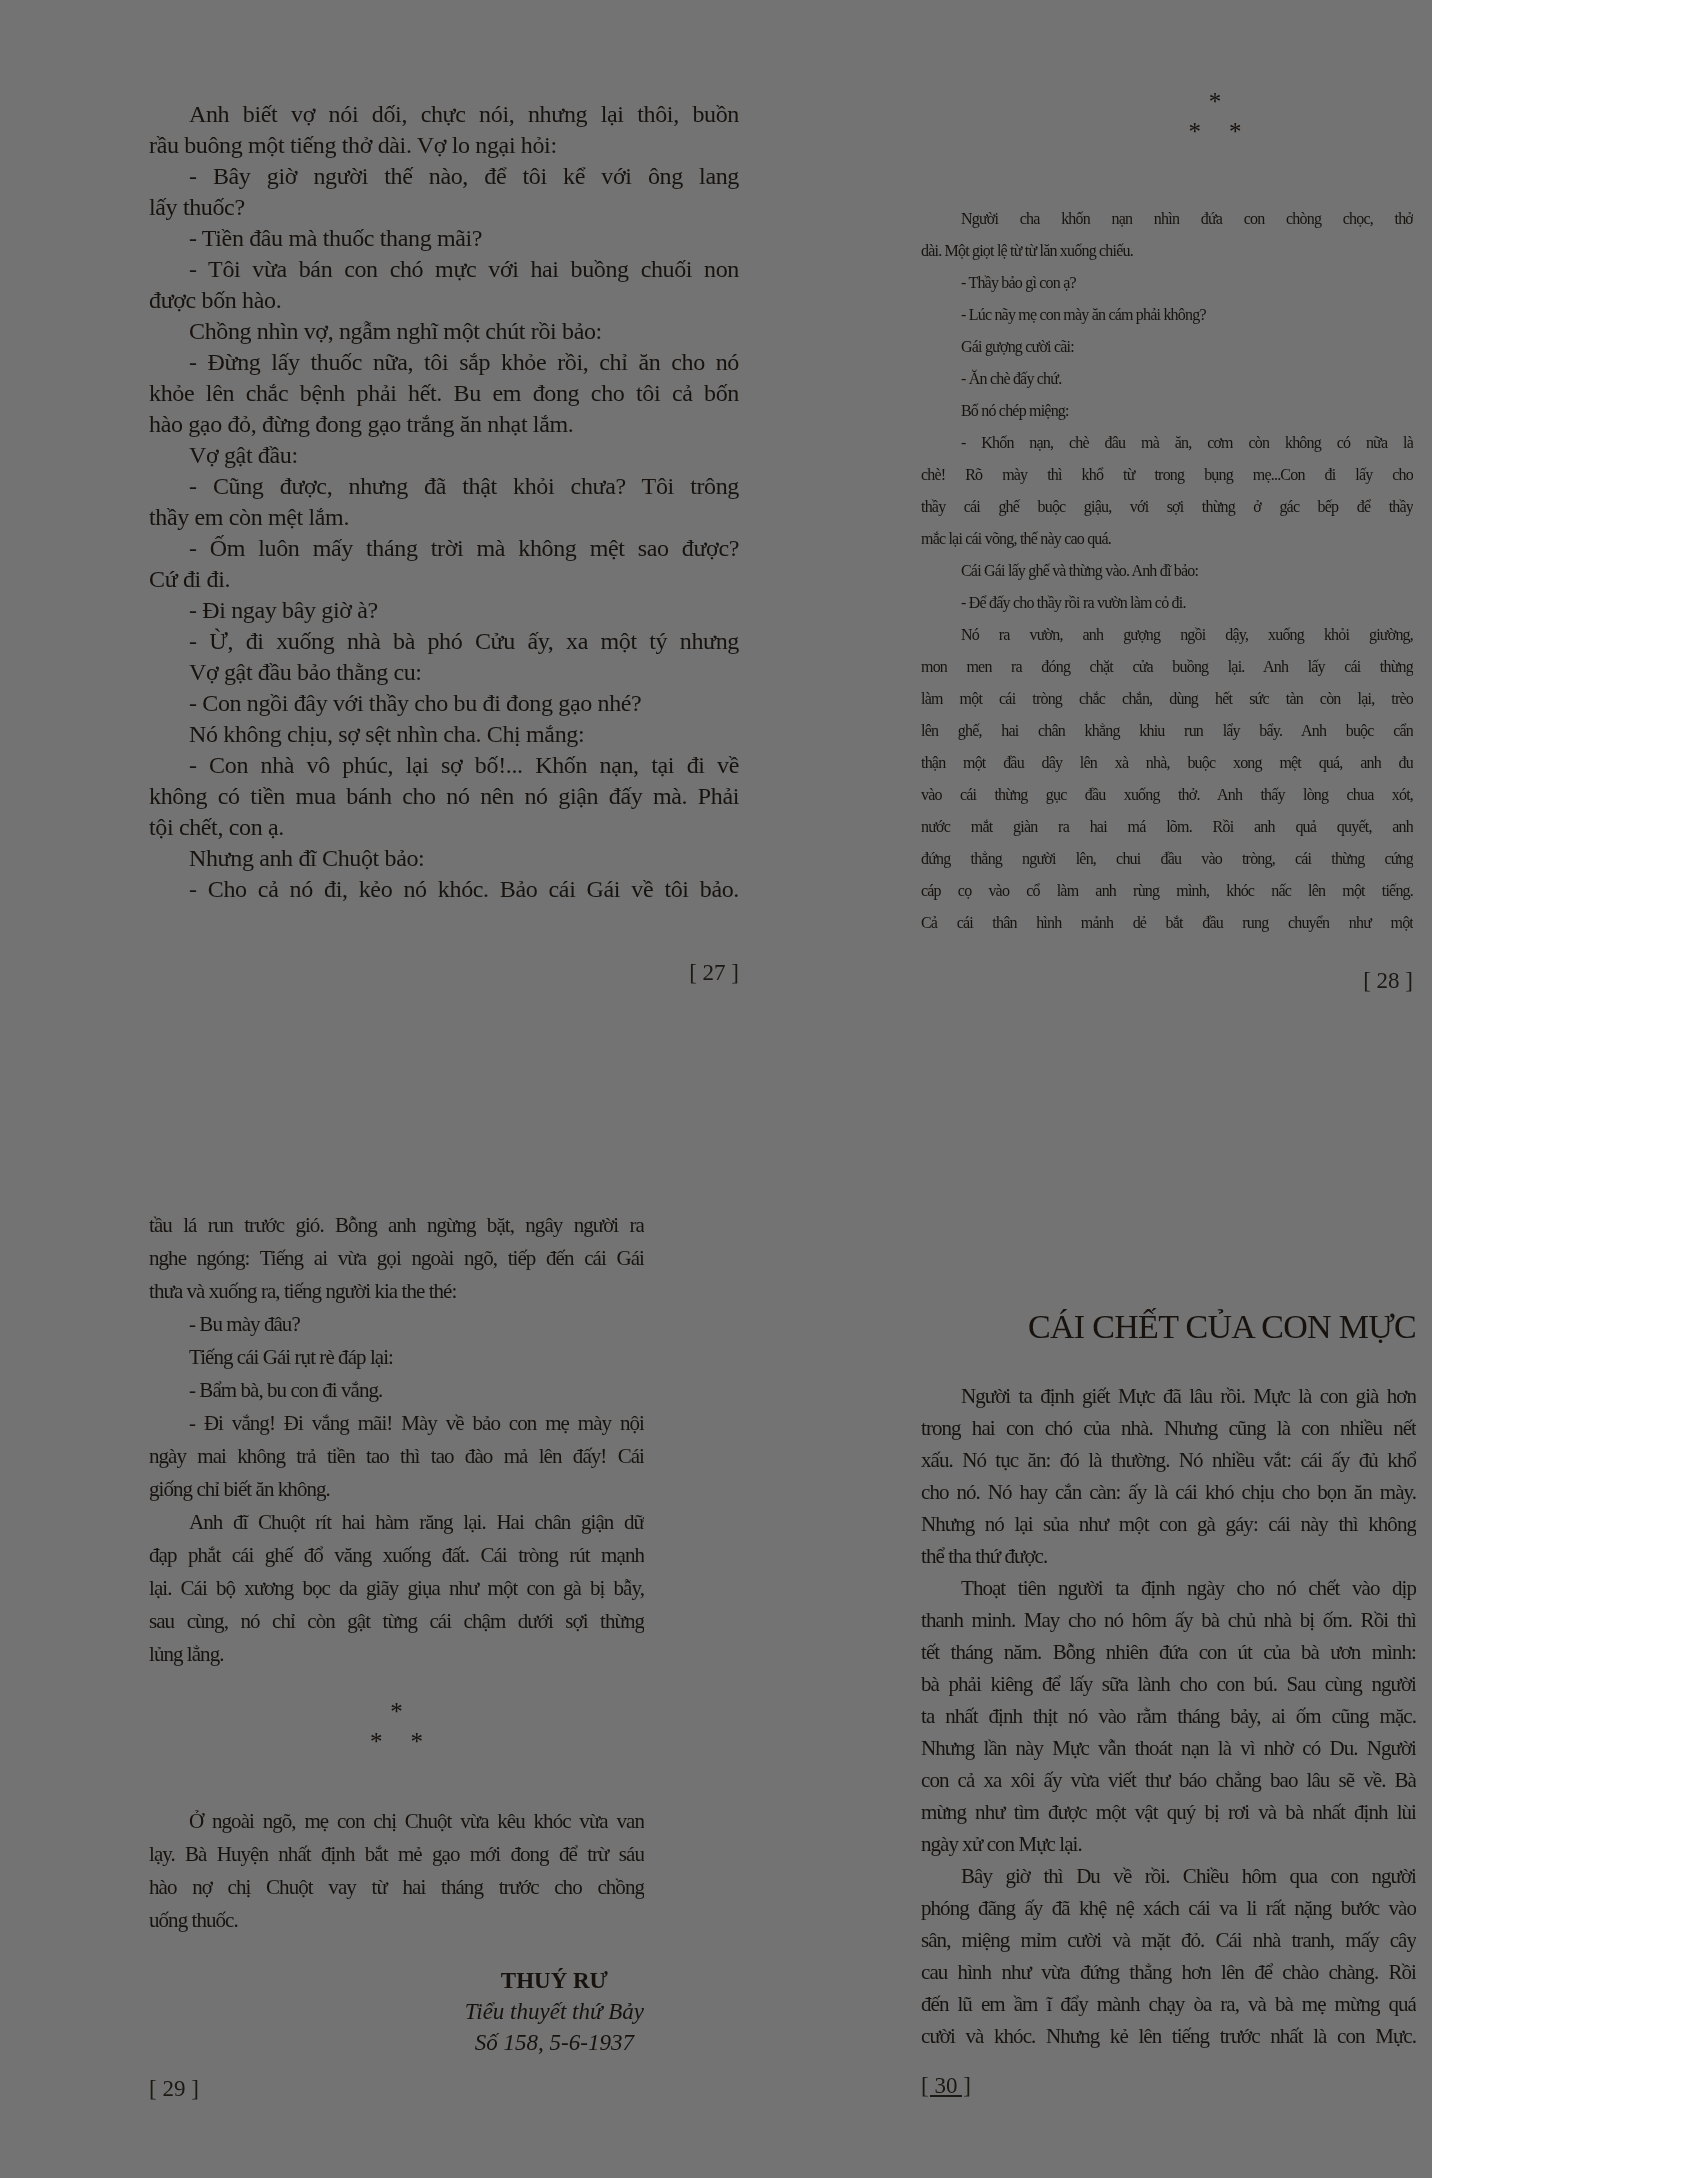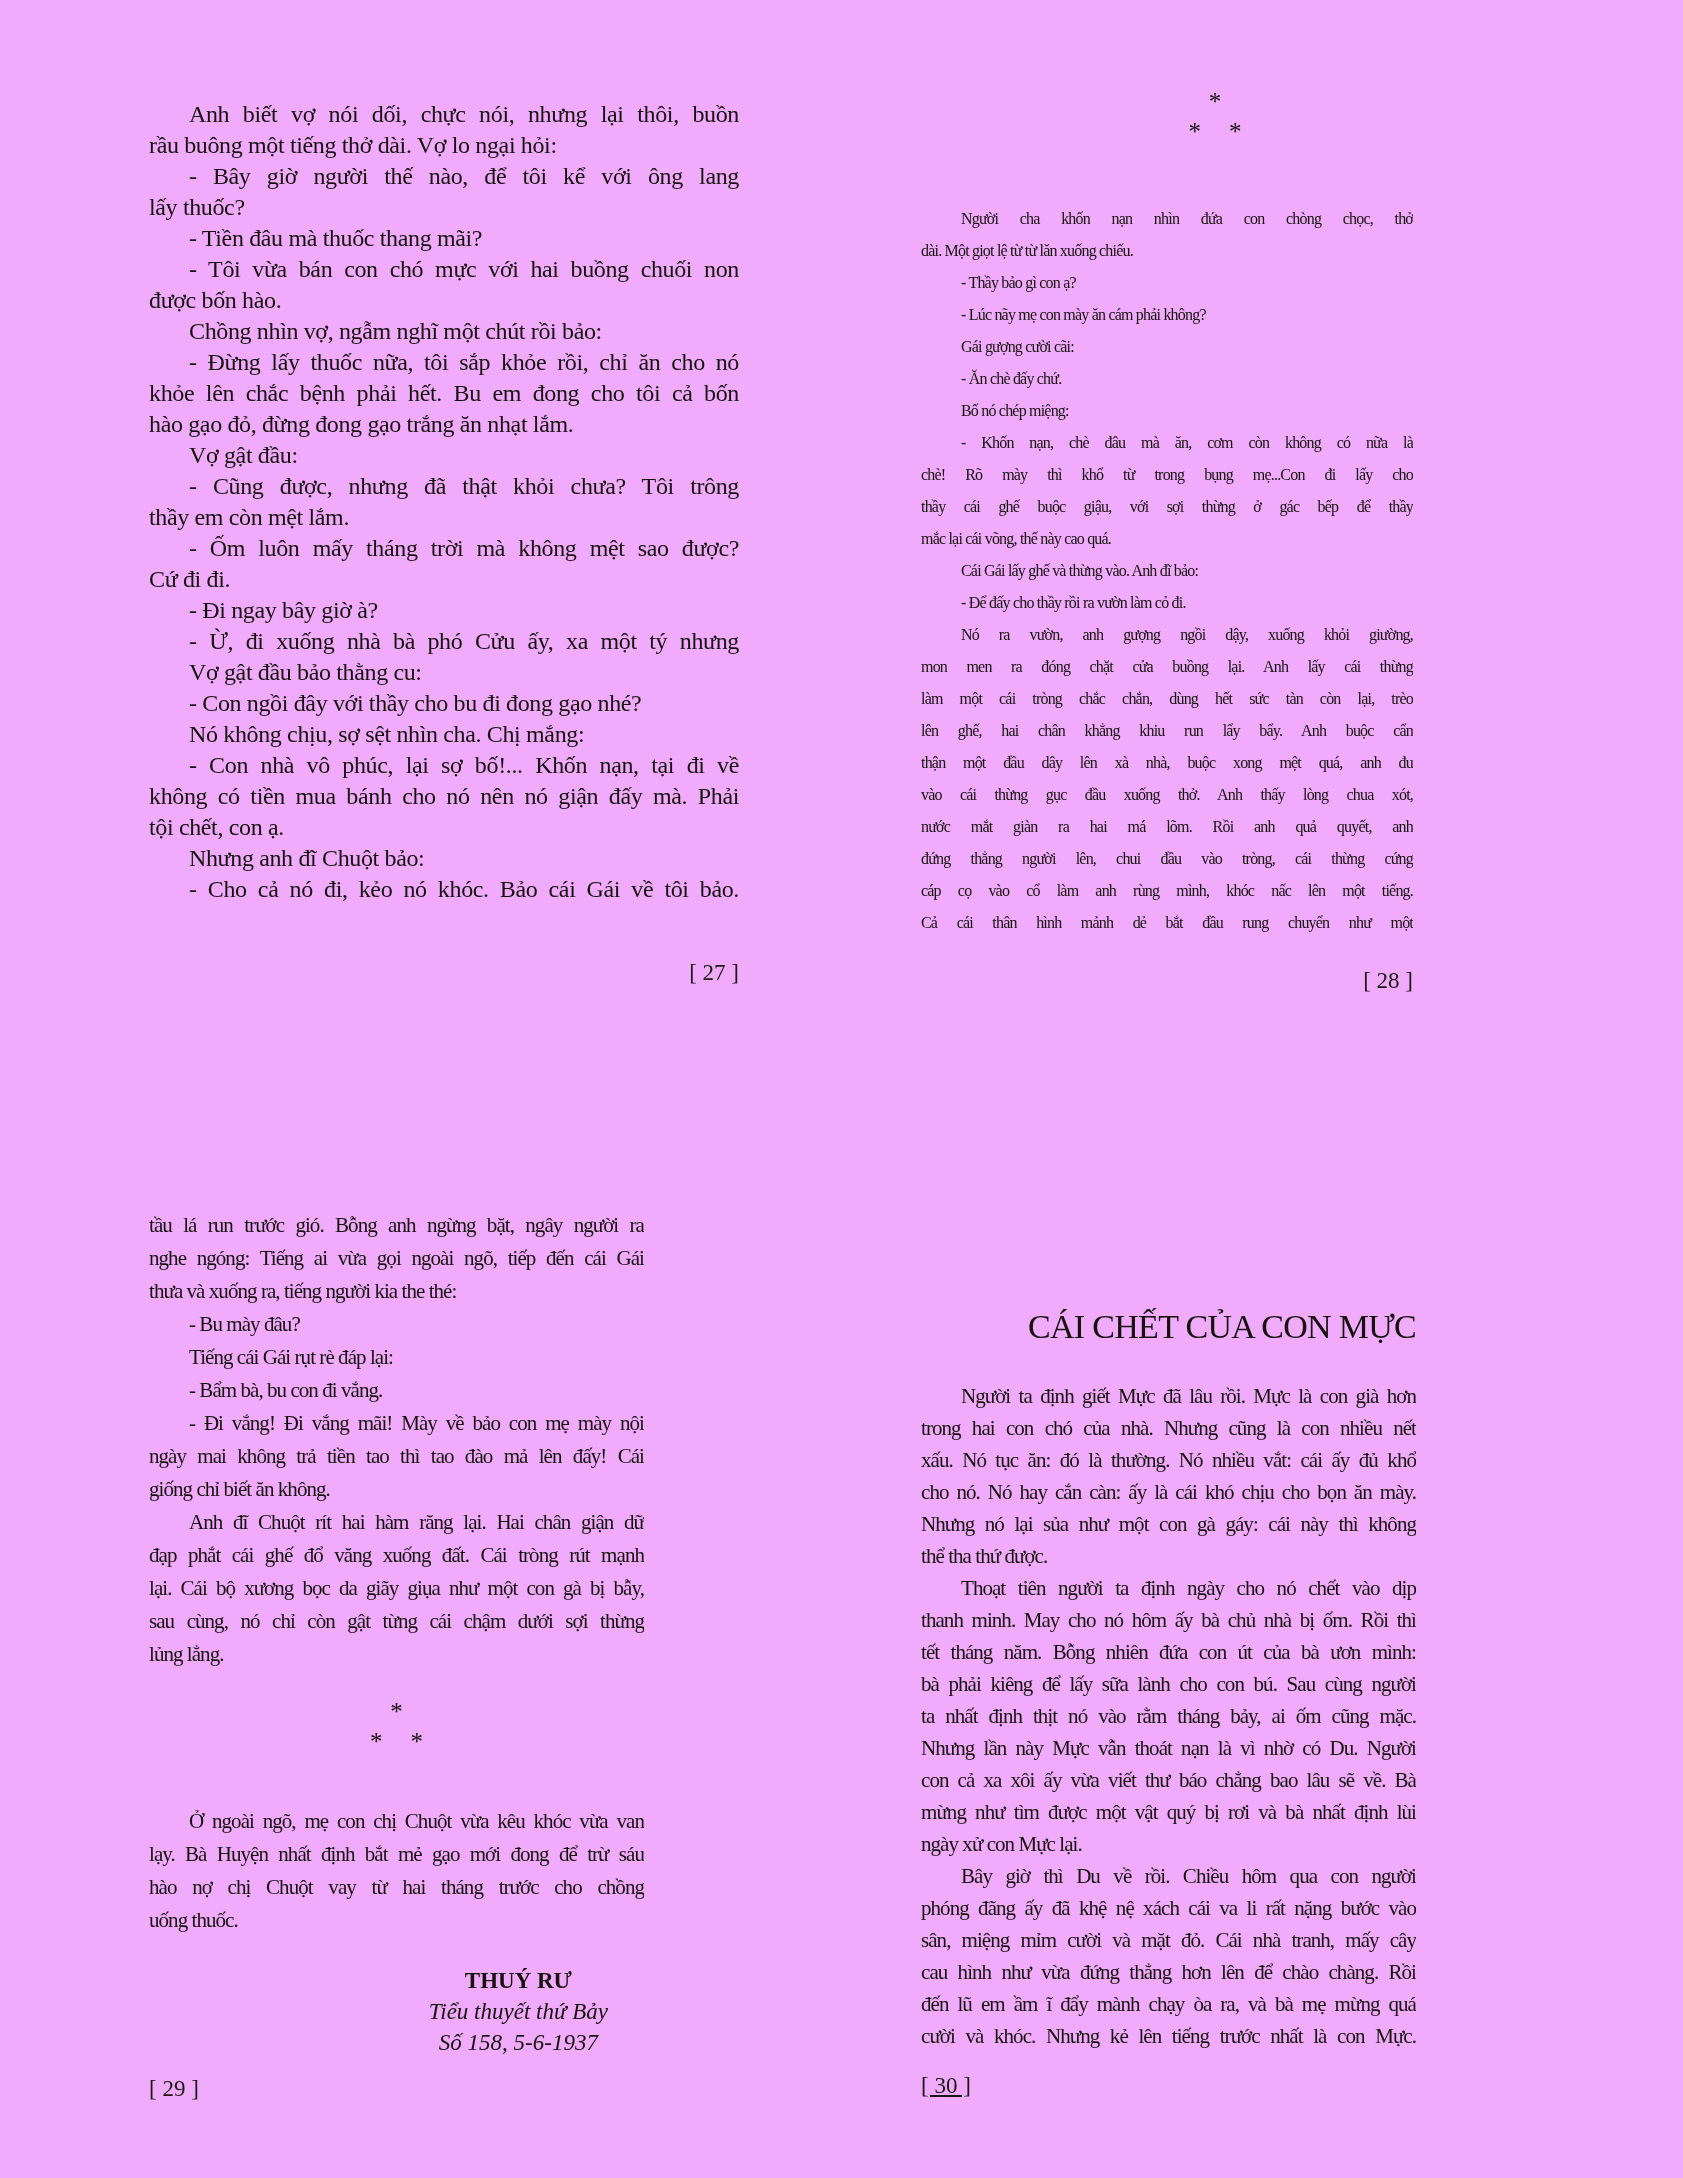--- a/index.html
+++ b/index.html
@@ -1,17 +1,17 @@
 <!DOCTYPE html>
 <html><head>
 <meta charset="utf-8">
 <style>
   html,body{margin:0;padding:0;}
   body{width:1683px;height:2178px;background:#ffffff;}
-  .scan{position:absolute;left:0;top:0;width:1683px;height:2178px;background:#f0abfc;
+  .scan{position:absolute;left:0;top:0;width:1432px;height:2178px;background:#737373;
         color:#17120e;font-family:"Liberation Serif","DejaVu Serif",serif;}
   .col{position:absolute;}
   .line{text-align:justify;text-align-last:justify;overflow:hidden;}
   .line.end{text-align-last:left;}
   .line.indent{text-indent:40px;}
 
   .col27{left:149px;top:99px;width:590px;font-size:24px;letter-spacing:-0.015em;line-height:31px;}
   .col27 .line{height:31px;}
 
   .col28{left:921px;top:203px;width:492px;font-size:16px;letter-spacing:-0.05em;line-height:32px;}
@@ -29,21 +29,21 @@
   .n29{left:149px;top:2076px;width:495px;text-align:left;}
   .n30{left:921px;top:2073px;width:495px;text-align:left;text-decoration:underline;}
 
   .dinkus{font-size:25px;line-height:30px;text-align:center;letter-spacing:0;}
   .dinkus .drow{height:30px;}
   .dinkus .drow span{display:inline-block;margin:0 14px;}
   .d28{position:absolute;left:921px;top:87px;width:492px;}
   .d28 .drow{transform:translateX(48px);}
   .dinkus.inflow{margin-top:26px;margin-bottom:48px;}
 
-  .author{margin-top:28px;width:fit-content;margin-left:auto;margin-right:36px;text-align:center;}
+  .author{margin-top:28px;width:fit-content;margin-left:auto;text-align:center;}
   .author .aname{font-weight:bold;font-size:23px;line-height:31px;letter-spacing:0;}
   .author .apub,.author .aissue{font-style:italic;font-size:23px;line-height:31px;letter-spacing:0;}
 
   .storytitle{margin:0 0 36px 0;font-size:34px;font-weight:normal;text-align:right;
               letter-spacing:-0.02em;line-height:34px;}
 </style>
 </head>
 <body>
 
 <div class="scan">

